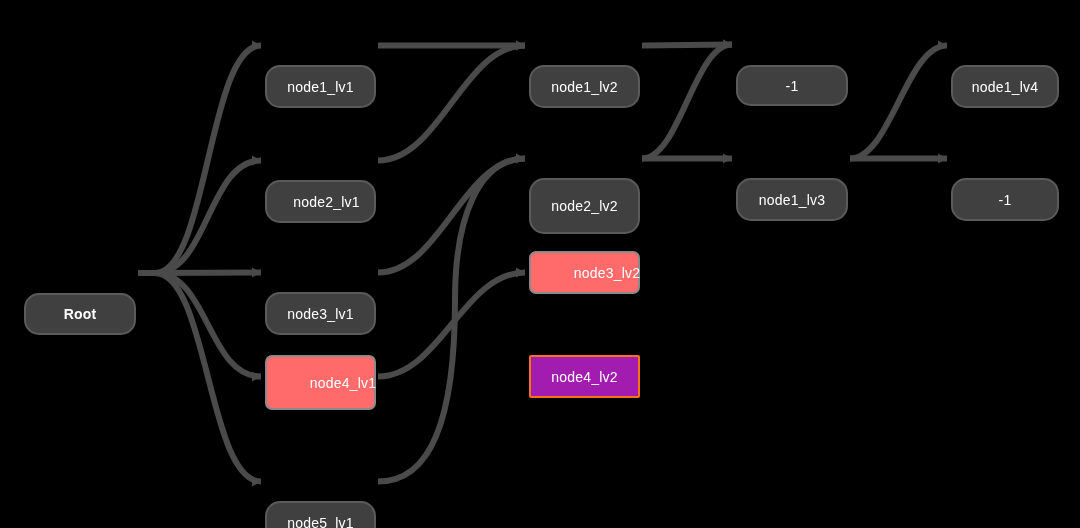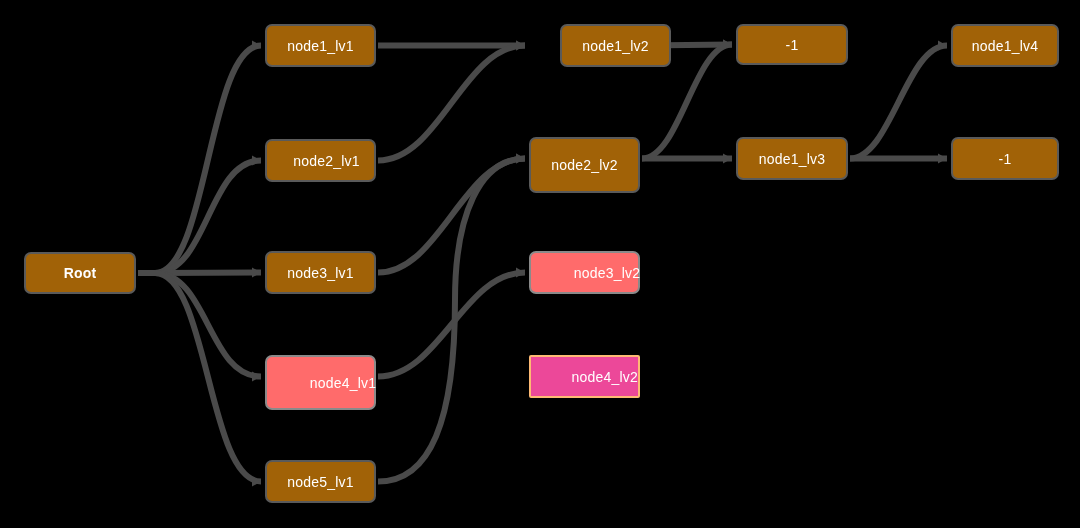--- a/index.html
+++ b/index.html
@@ -43,35 +43,35 @@
     align-items: center;
     justify-content: center;
     color: #ffffff;
     font-size: 14px;
     line-height: 1;
     letter-spacing: 0.2px;
     white-space: nowrap;
     user-select: none;
   }
   .node.blue {
-    background: #a16207;
+    background: #404040;
     border: 2px solid #5a5a5a;
-    border-radius: 7px;
+    border-radius: 15px;
+    margin-top: 41px;
   }
   .node.red {
     background: #ff6b6b;
     border: 2px solid #8a8a8a;
     border-radius: 7px;
     padding-left: 45px;
   }
   .node.green {
-    background: #ec4899;
-    border: 2px solid #fdba74;
+    background: #a21caf;
+    border: 2px solid #f97316;
     border-radius: 2px;
-    justify-content: flex-end;
   }
   .node.root {
     font-weight: bold;
   }
 </style>
 </head>
 <body>
 
 <div id="canvas">
   <svg id="edge-layer" viewBox="0 0 1080 528" width="1080" height="528">
@@ -148,21 +148,21 @@
       </div>
       <div class="node blue" style="left: 265px; top: 251px; width: 111px; height: 43px;">
         <span>node3_lv1</span>
       </div>
       <div class="node red" style="left: 265px; top: 355px; width: 111px; height: 55px;">
         <span>node4_lv1</span>
       </div>
       <div class="node blue" style="left: 265px; top: 460px; width: 111px; height: 43px;">
         <span>node5_lv1</span>
       </div>
-      <div class="node blue" style="left: 560px; top: 24px; width: 111px; height: 43px;">
+      <div class="node blue" style="left: 529px; top: 24px; width: 111px; height: 43px;">
         <span>node1_lv2</span>
       </div>
       <div class="node blue" style="left: 529px; top: 137px; width: 111px; height: 56px;">
         <span>node2_lv2</span>
       </div>
       <div class="node red" style="left: 529px; top: 251px; width: 111px; height: 43px;">
         <span>node3_lv2</span>
       </div>
       <div class="node green" style="left: 529px; top: 355px; width: 111px; height: 43px;">
         <span>node4_lv2</span>

